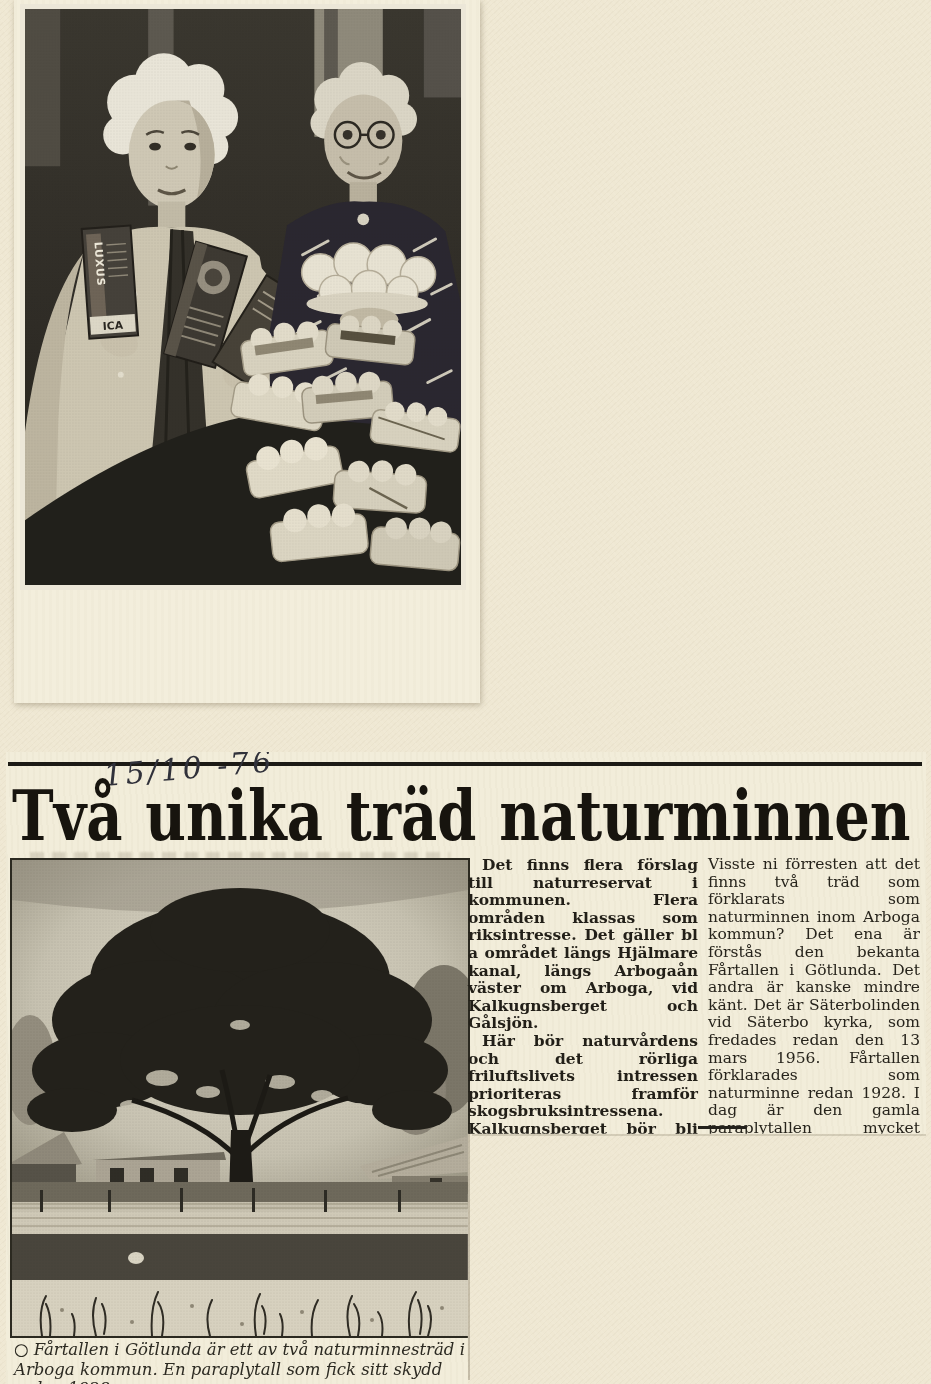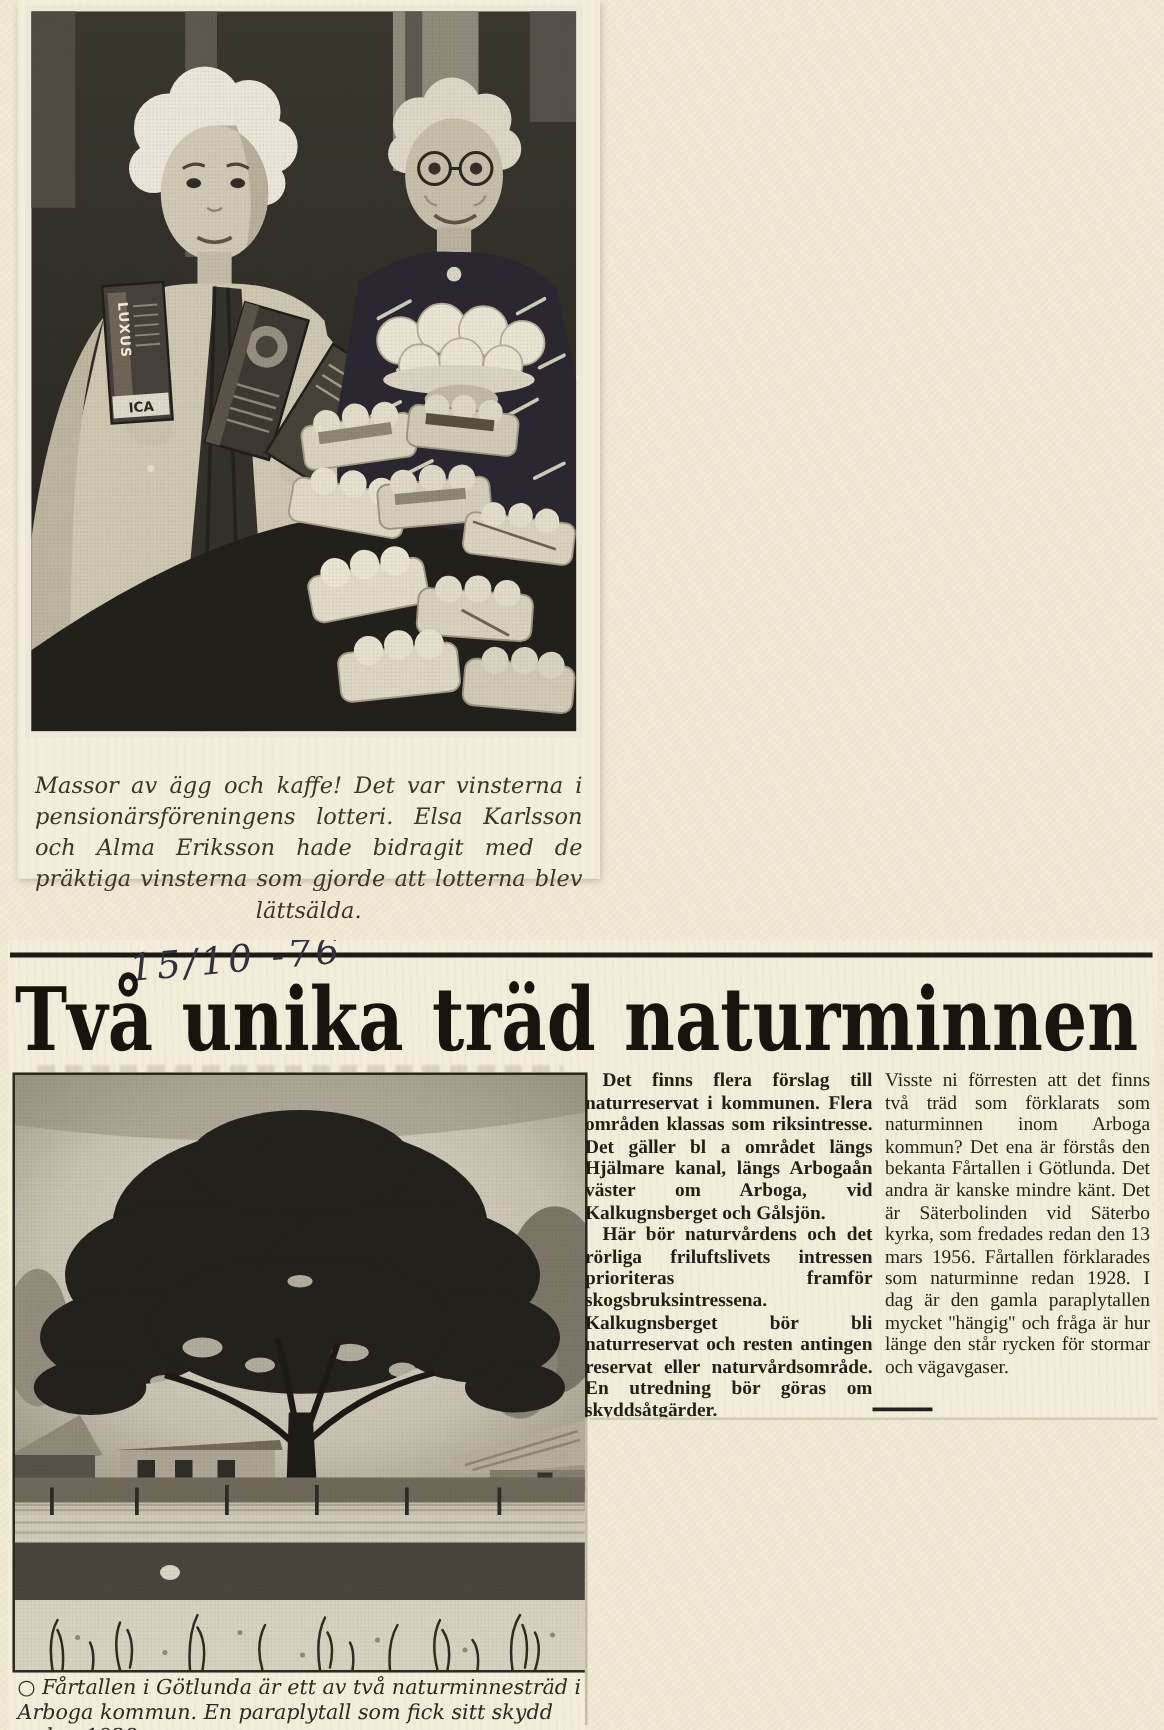--- a/index.html
+++ b/index.html
@@ -50,21 +50,21 @@
     position:absolute;left:24px;top:100px;width:420px;height:8px;opacity:.25;
     background:repeating-linear-gradient(90deg,#8f8670 0 14px, rgba(0,0,0,0) 14px 22px);
     filter:blur(1px);
   }
   .tree-frame{
     position:absolute;left:4px;top:106px;width:456px;height:476px;
     border:2px solid #2b2920;box-sizing:content-box;background:#cfc9b8;
   }
   .tree-frame svg{display:block;width:100%;height:100%;}
   .col{position:absolute;top:104px;font-size:15.5px;line-height:17.6px;color:#221f18;text-align:justify;}
-  .col p{margin:0;font-family:Liberation Serif, serif;}
+  .col p{margin:0;}
   .col p + p{text-indent:14px;}
   .col1{left:462px;width:230px;font-weight:bold;}
   .col1 p:first-child{text-indent:14px;}
   .col2{left:702px;width:212px;font-weight:500;color:#27241c;}
   .col2 p:first-child{text-indent:0;}
   .col2-endrule{position:absolute;left:692px;top:374px;width:48px;height:3px;background:#23211b;}
   .caption-bottom{
     position:absolute;left:8px;top:588px;width:452px;
     font-style:italic;font-size:16.5px;line-height:19.5px;color:#2c2a22;font-weight:500;
   }
@@ -286,21 +286,20 @@
               <circle cx="402" cy="528" r="11" fill="#d9d3c1"></circle>
               <circle cx="424" cy="530" r="11" fill="#d9d3c1"></circle>
           </g>
         </g>
       </g>
 
       <rect x="0" y="0" width="446" height="586" fill="url(#dots)" opacity=".14"></rect>
     </svg>
   </div>
 
-  <p class="caption-top">Massor av ägg och kaffe! Det var vinsterna i pensionärsföreningens lotteri. Elsa Karlsson och Alma Eriksson hade bidragit med de präktiga vinsterna som gjorde att lotterna blev lättsälda.</p>
 </div>
 
 <div class="paper paper-bottom">
 
   <div class="top-rule"></div>
 
   <div class="handwritten">15/10 -76</div>
 
   <h1 class="headline" style="margin:0;">Två unika träd naturminnen</h1>
 

